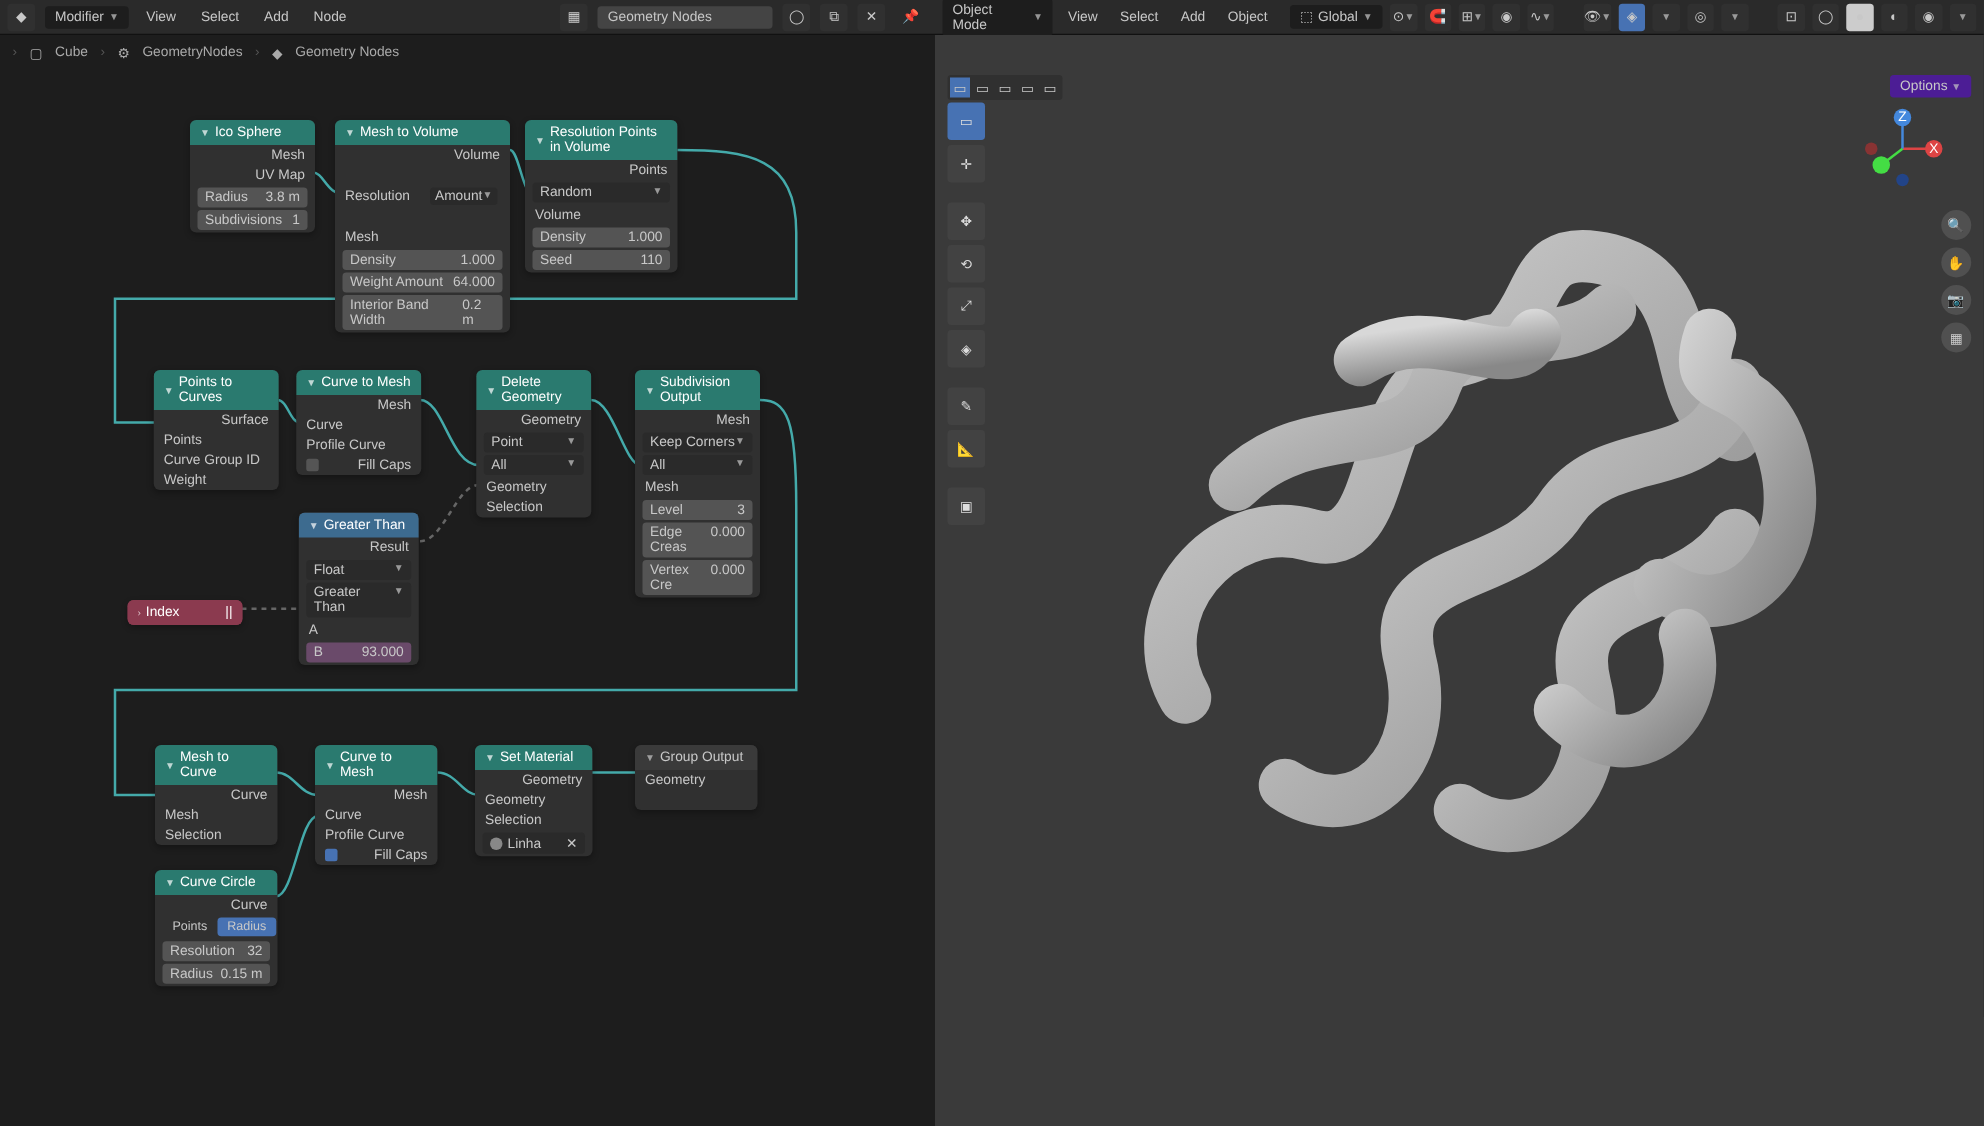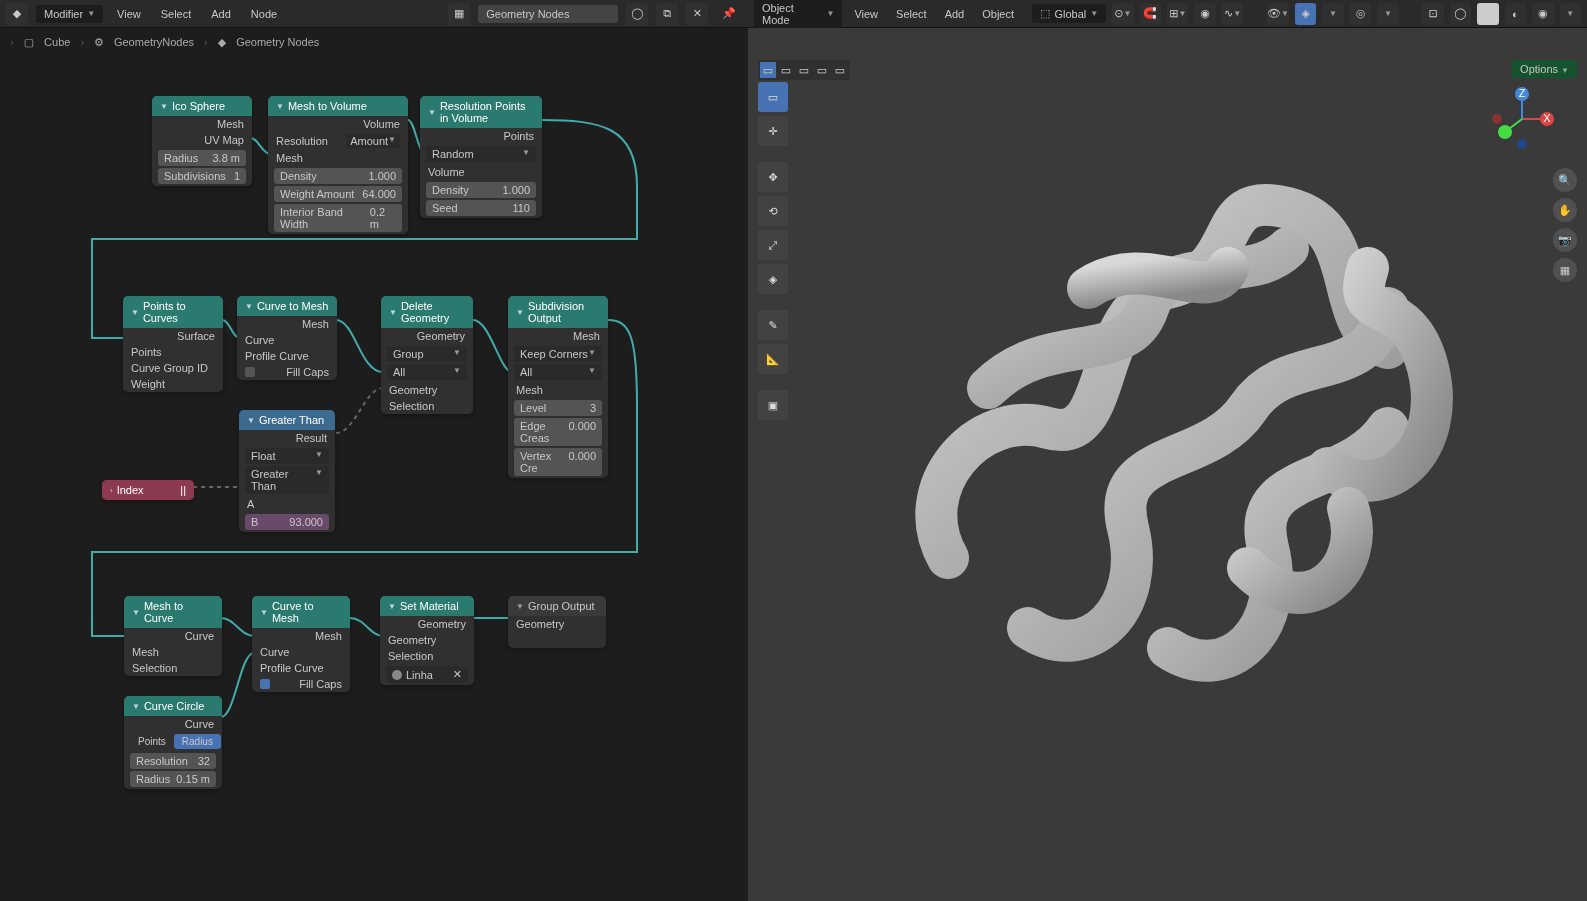--- a/index.html
+++ b/index.html
@@ -30,21 +30,21 @@
 .wire { stroke:#4aa; stroke-width:2; fill:none; }
 .wire.dim { stroke:#666; stroke-dasharray:4; }
 .toolbar-v { position:absolute; left:10px; top:54px; display:flex; flex-direction:column; gap:4px; }
 .tool-btn { width:30px; height:30px; background:#424242; border-radius:3px; display:flex; align-items:center; justify-content:center; cursor:pointer; color:#ddd; }
 .tool-btn.active { background:#4772b3; }
 .sel-modes { position:absolute; left:10px; top:32px; display:flex; gap:2px; background:#303030; padding:2px; border-radius:3px; }
 .sel-mode { width:16px; height:16px; display:flex; align-items:center; justify-content:center; cursor:pointer; }
 .gizmo { position:absolute; right:30px; top:56px; width:70px; height:70px; }
 .gizmo-icons { position:absolute; right:10px; top:140px; display:flex; flex-direction:column; gap:6px; }
 .giz-btn { width:24px; height:24px; background:#505050; border-radius:50%; display:flex; align-items:center; justify-content:center; cursor:pointer; }
-.options-btn { position:absolute; right:10px; top:32px; padding:3px 8px; background:#14532d; border-radius:3px; cursor:pointer; }
+.options-btn { position:absolute; right:10px; top:32px; padding:3px 8px; background:#4c1d95; border-radius:3px; cursor:pointer; }
 .viewport-canvas { position:absolute; top:28px; left:0; right:0; bottom:0; background:#3a3a3a; overflow:hidden; }
 .cb { width:10px; height:10px; background:#555; border-radius:2px; display:inline-block; margin-right:4px; }
 .cb.on { background:#4772b3; }
 .seg-btn { padding:2px 8px; display:inline-block; font-size:10px; }
 .seg-btn.on { background:#4772b3; border-radius:3px; }
 .input-box { background:#444; border-radius:3px; padding:3px 8px; min-width:140px; }
 </style>
 </head>
 <body>
 
@@ -121,21 +121,21 @@
 <div class="node" style="left:268px; top:40px; width:140px;">
   <div class="node-hdr teal">
         <span class="chev">▼</span>
         <span>Mesh to Volume</span>
       </div>
   <div class="node-row out">
         <span>Volume</span>
       </div>
   <div class="node-row">
         <span>Resolution</span>
-        <span class="node-sel" style="margin:0;padding:1px 4px;">
+        <span class="node-sel" style="margin:16px;padding:1px 4px;">
           <span>Amount</span> 
           <span class="chev">▼</span>
         </span>
       </div>
   <div class="node-row">
         <span>Mesh</span>
       </div>
   <div class="node-field">
         <span>Density</span>
         <span>1.000</span>
@@ -216,21 +216,21 @@
 
 <div class="node" style="left:381px; top:240px; width:92px;">
   <div class="node-hdr teal">
         <span class="chev">▼</span>
         <span>Delete Geometry</span>
       </div>
   <div class="node-row out">
         <span>Geometry</span>
       </div>
   <div class="node-sel">
-        <span>Group</span>
+        <span>Point</span>
         <span class="chev">▼</span>
       </div>
   <div class="node-sel">
         <span>All</span>
         <span class="chev">▼</span>
       </div>
   <div class="node-row">
         <span>Geometry</span>
       </div>
   <div class="node-row">

